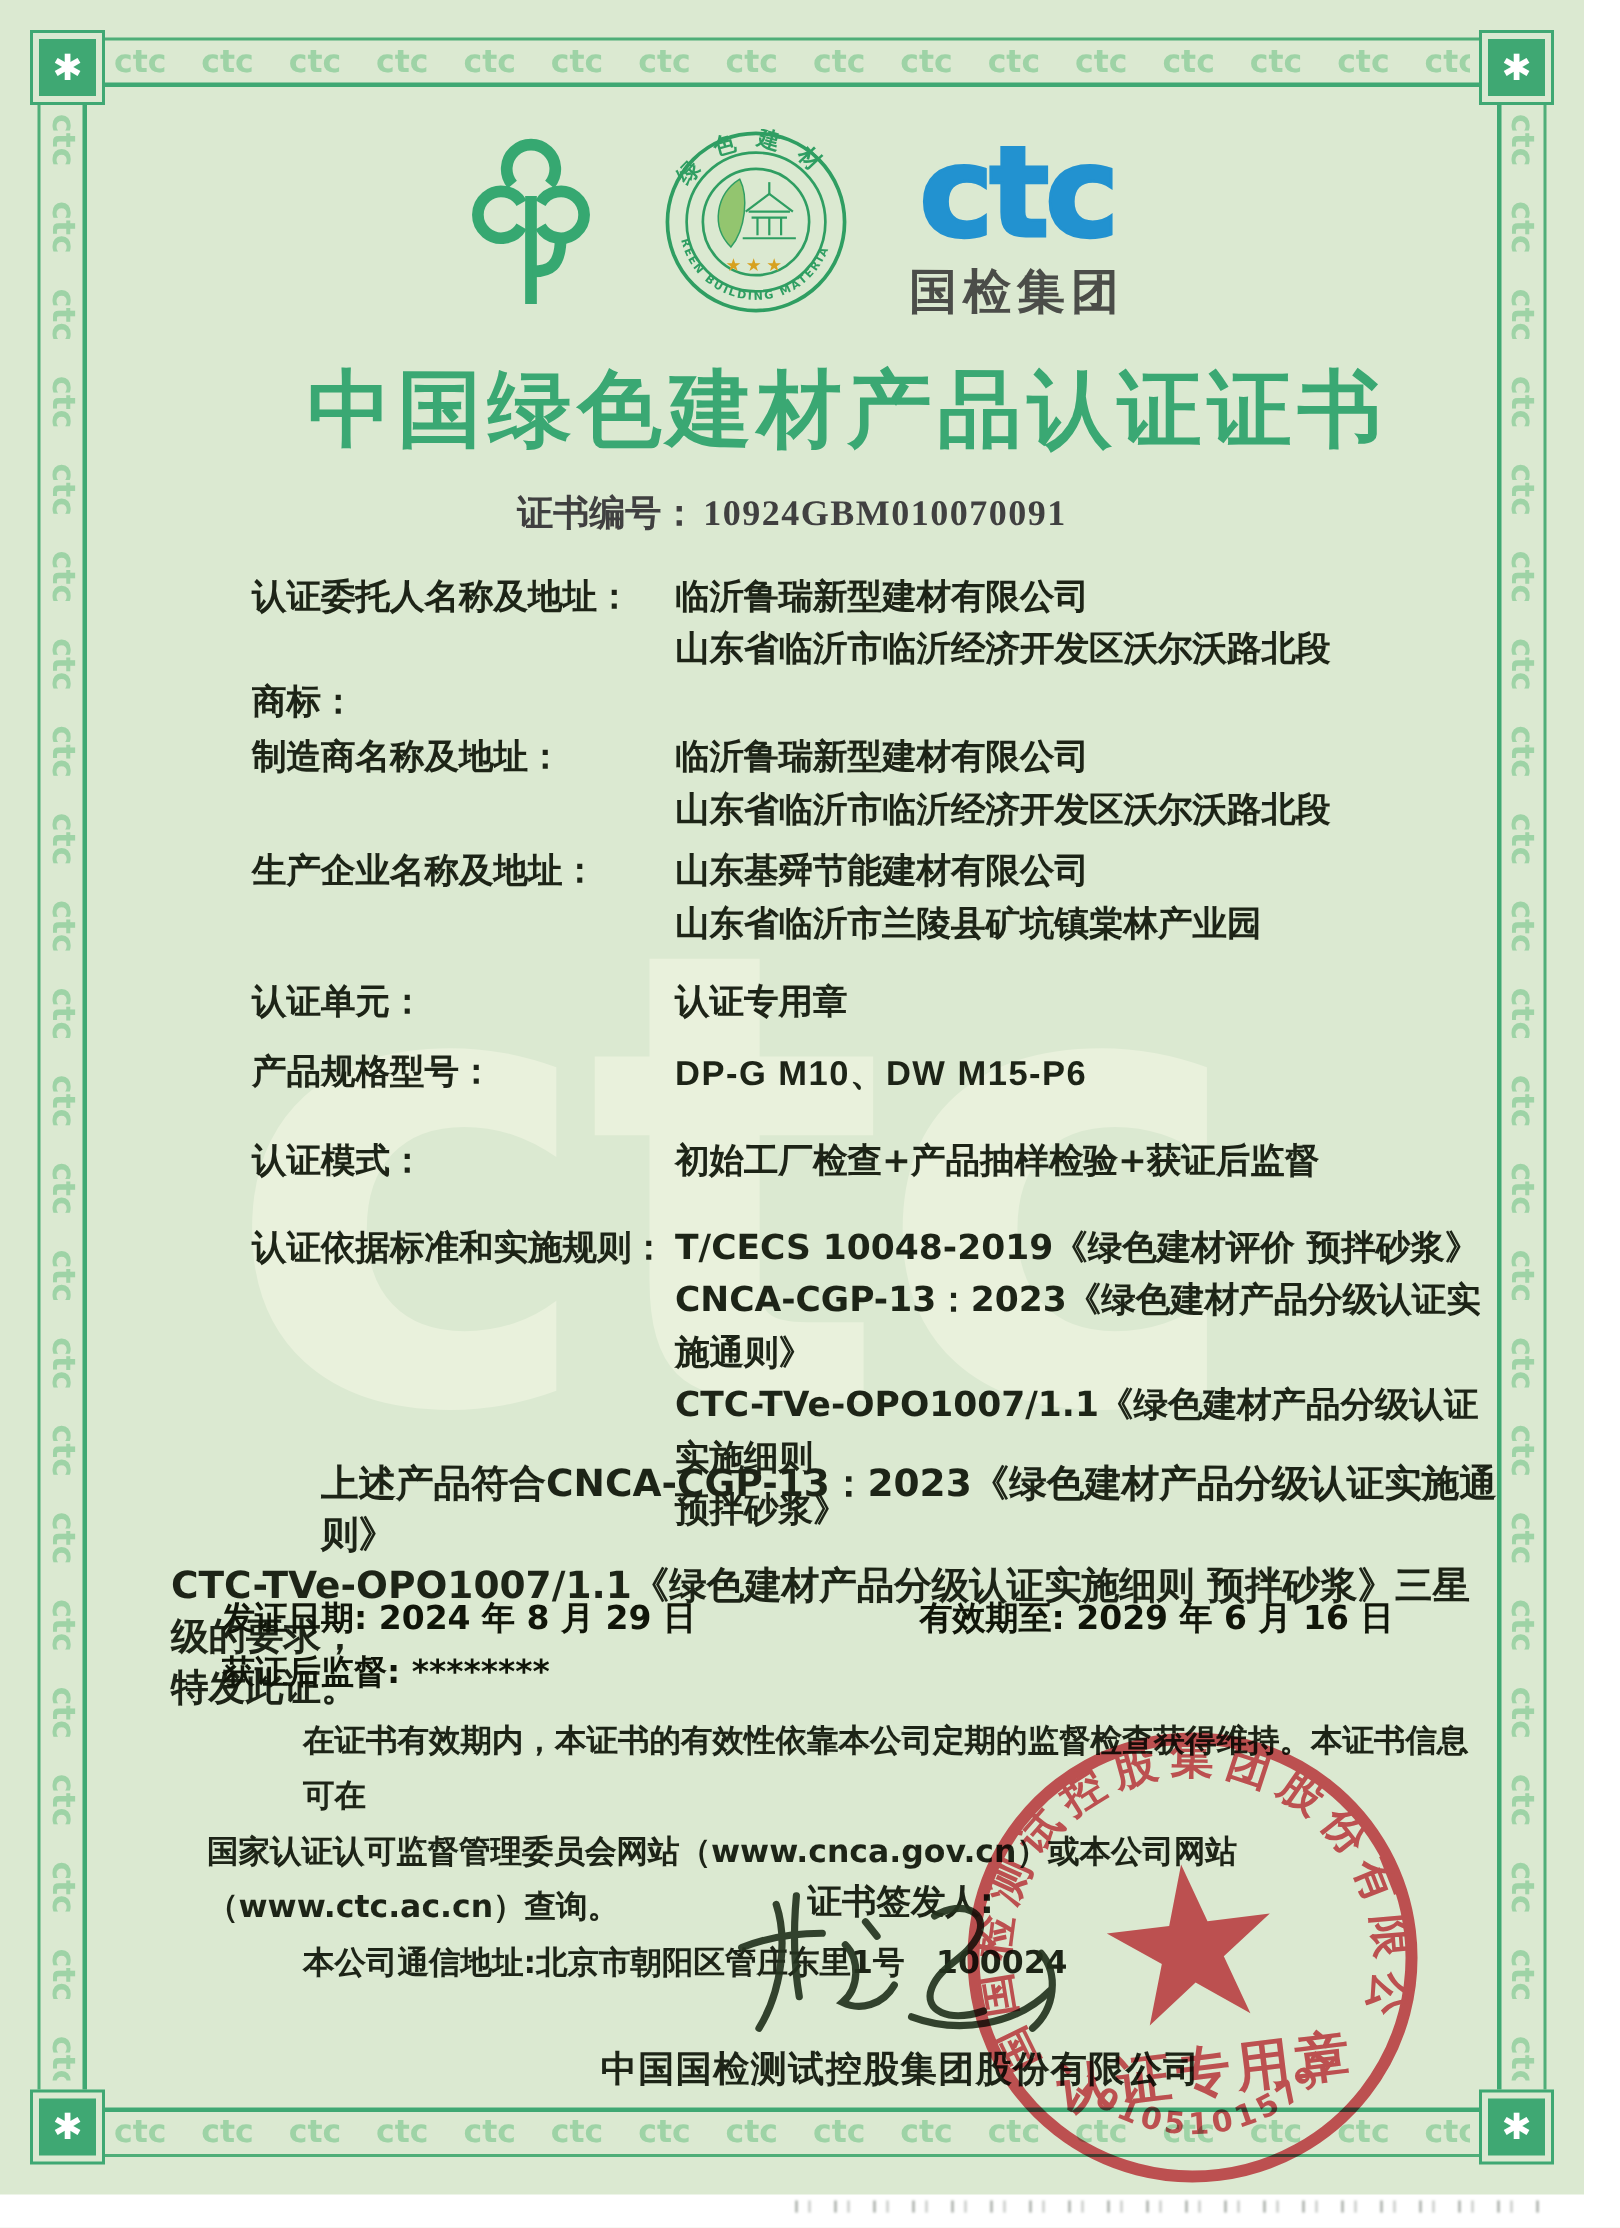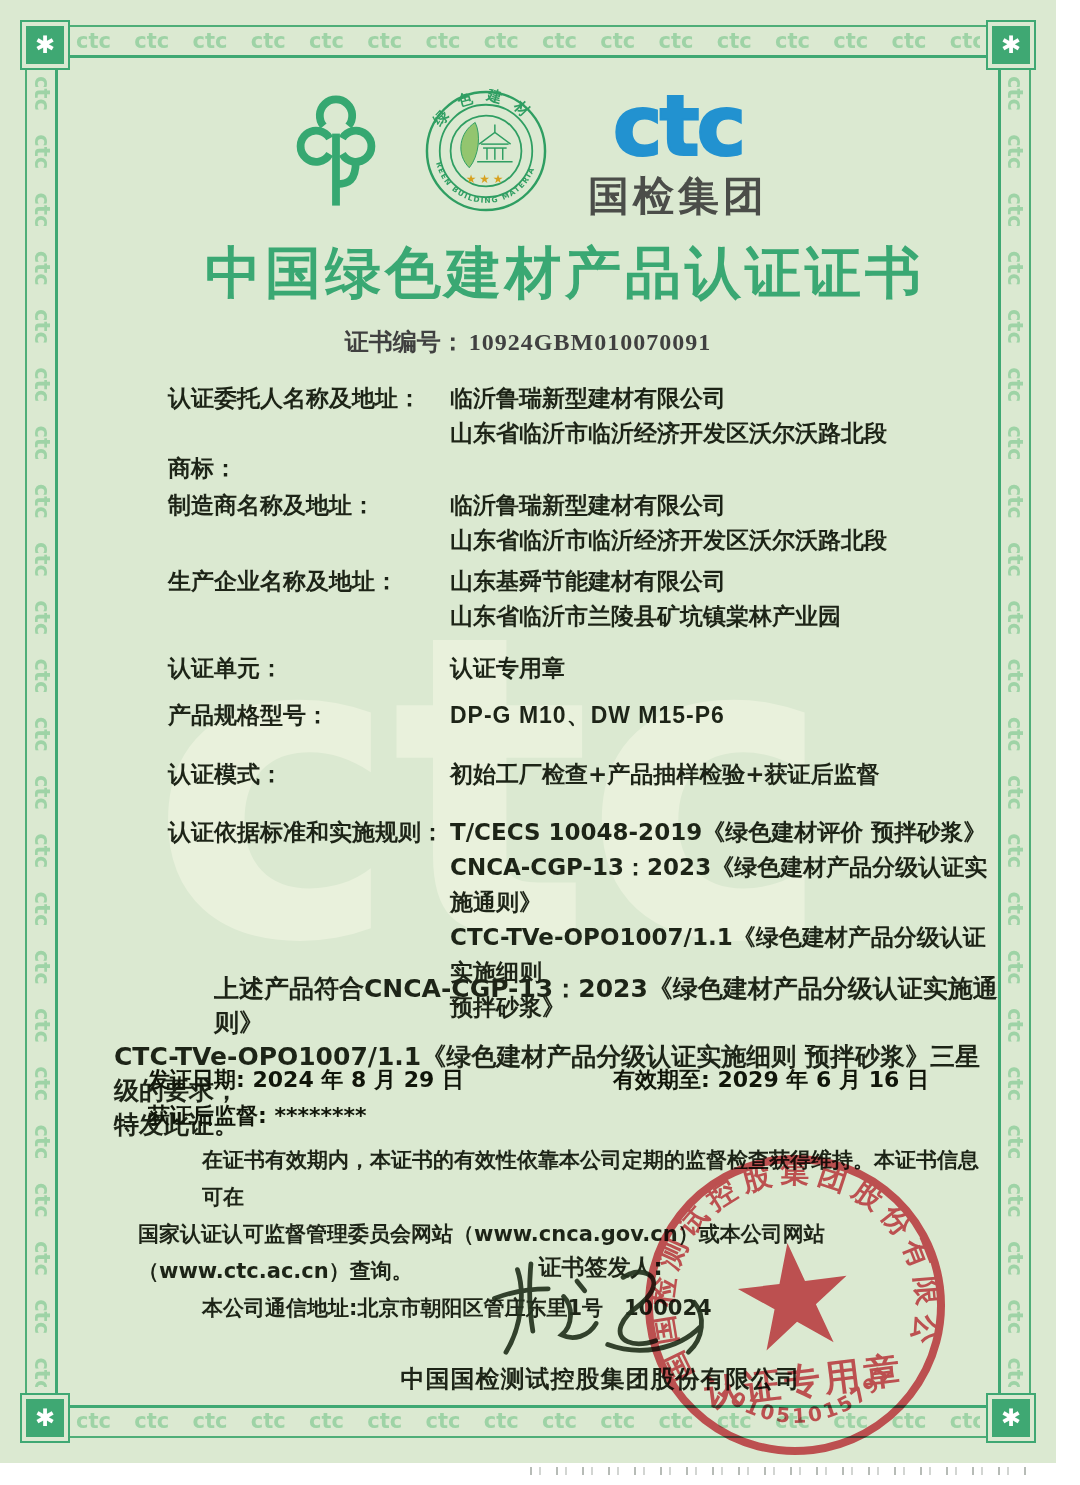--- a/index.html
+++ b/index.html
@@ -29,21 +29,21 @@
   .c-bl{bottom:20px;left:20px}.c-br{bottom:20px;right:20px}
   
   .watermark{position:absolute;top:580px;left:150px;font-size:420px;line-height:1;
              font-weight:700;color:#e9f1dc;letter-spacing:-8px;z-index:0;}
   
   .logo-row{position:absolute;top:84px;left:0;width:100%;display:flex;
             justify-content:center;align-items:center;gap:40px;z-index:1;}
   .ctc-logo{display:flex;flex-direction:column;align-items:center;line-height:1;}
   .ctc-word{font-size:84px;font-weight:700;color:#2292d0;letter-spacing:-3px;
             -webkit-text-stroke:2px #2292d0;}
-  .ctc-sub{font-size:41px;font-weight:700;color:#4b4d49;letter-spacing:4px;margin-top:8px;}
+  .ctc-sub{font-size:32px;font-weight:700;color:#4b4d49;letter-spacing:4px;margin-top:8px;}
   
   .title{position:absolute;top:236px;left:0;width:100%;text-align:center;z-index:1;
          font-size:56px;font-weight:700;color:#3aa873;letter-spacing:4px;
          font-family:"DejaVu Serif","DejaVu Sans",serif;padding-left:37px;}
   .certno{position:absolute;top:326px;left:0;width:100%;text-align:center;z-index:1;
           font-size:24px;font-weight:700;color:#404040;}
   .certno-val{font-family:"Liberation Serif",serif;letter-spacing:1px;margin-left:4px;}
   
   .fields{position:absolute;top:381px;left:168px;right:56px;z-index:1;}
   .field{display:flex;line-height:35px;font-size:23px;font-weight:700;}

